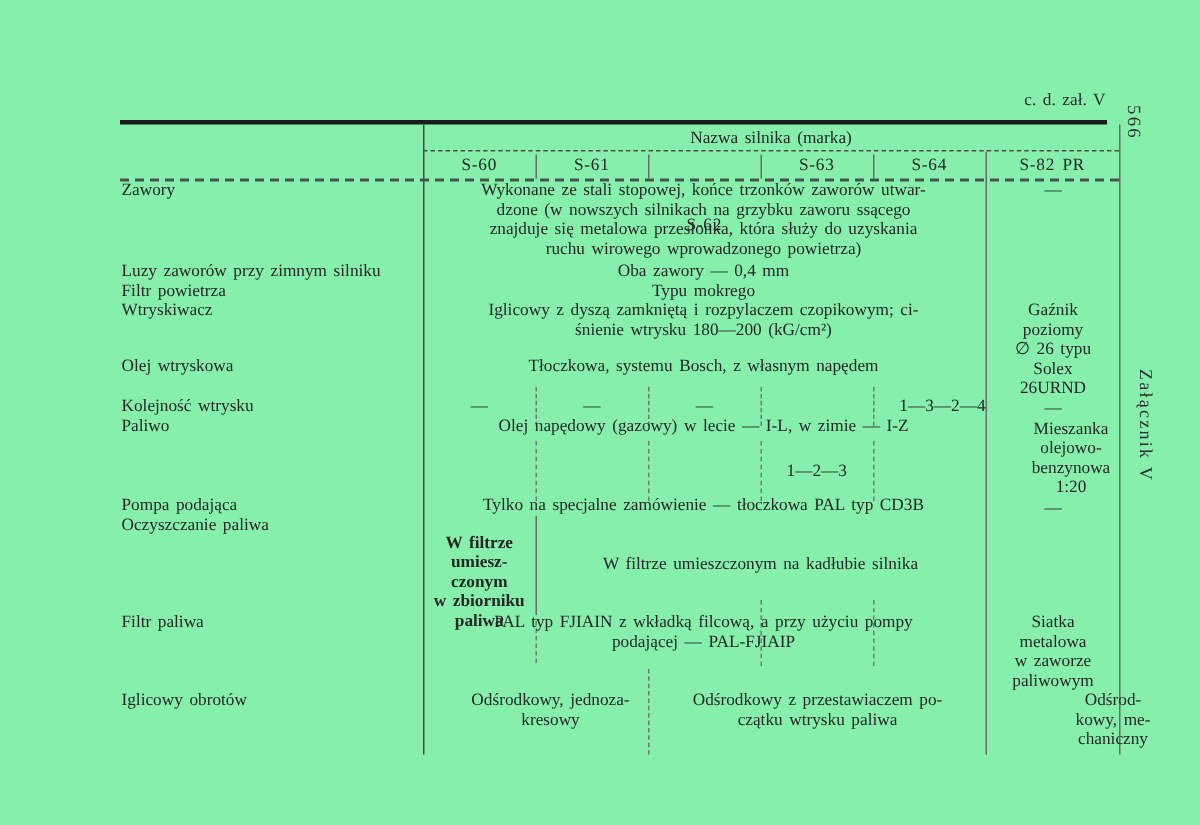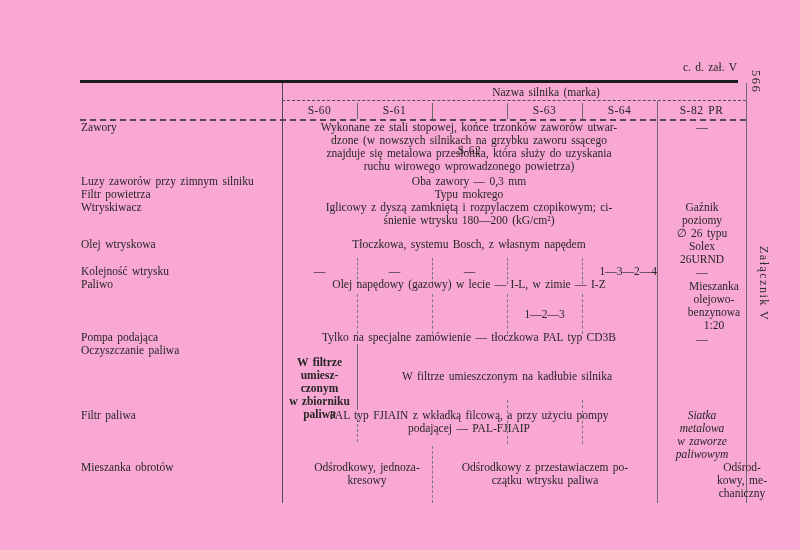--- a/index.html
+++ b/index.html
@@ -1,20 +1,20 @@
 <!DOCTYPE html>
 <html lang="pl"><head>
 <meta charset="utf-8">
 <style>
   html,body{margin:0;padding:0;}
   body{background:#ffffff;}
   .page{
     position:relative;
     width:800px;height:550px;
-    background:#f9a8d4;
+    background:#86efac;
     font-family:"Liberation Serif","DejaVu Serif",serif;
     color:#262626;
     overflow:hidden;
   }
   .t{
     position:absolute;
     font-size:11.5px;
     line-height:13px;
     white-space:pre-line;
     word-spacing:1.5px;
@@ -70,45 +70,45 @@
   <div class="vl dash" style="left:357px;top:294px;height:40px;"></div>
   <div class="vl dash" style="left:432px;top:294px;height:40px;"></div>
   <div class="vl dash" style="left:507px;top:294px;height:40px;"></div>
   <div class="vl dash" style="left:582px;top:294px;height:40px;"></div>
   <div class="vl soft" style="left:357px;top:344px;height:66px;"></div>
   <div class="vl dash" style="left:357px;top:414px;height:28px;"></div>
   <div class="vl dash" style="left:507px;top:400px;height:44px;"></div>
   <div class="vl dash" style="left:582px;top:400px;height:44px;"></div>
   <div class="vl dash" style="left:432px;top:446px;height:57px;"></div>
 
-  <div class="t ctr" style="left:282px;top:86px;width:464px;padding-left:32px;">Nazwa silnika (marka)</div>
+  <div class="t ctr" style="left:282px;top:86px;width:464px;">Nazwa silnika (marka)</div>
   <div class="t ctr subhead" style="left:282px;top:104px;width:75px;">S-60</div>
   <div class="t ctr subhead" style="left:357px;top:104px;width:75px;">S-61</div>
   <div class="t ctr subhead" style="left:432px;top:104px;width:75px;margin-top:40px;">S-62</div>
   <div class="t ctr subhead" style="left:507px;top:104px;width:75px;">S-63</div>
   <div class="t ctr subhead" style="left:582px;top:104px;width:75px;">S-64</div>
   <div class="t ctr subhead" style="left:657px;top:104px;width:89px;">S-82 PR</div>
 
   <div class="t" style="left:81px;top:121px;">Zawory</div>
   <div class="t" style="left:81px;top:175px;">Luzy zaworów przy zimnym silniku</div>
   <div class="t" style="left:81px;top:188px;">Filtr powietrza</div>
   <div class="t" style="left:81px;top:201px;">Wtryskiwacz</div>
   <div class="t" style="left:81px;top:238px;">Olej wtryskowa</div>
   <div class="t" style="left:81px;top:265px;">Kolejność wtrysku</div>
   <div class="t" style="left:81px;top:278px;">Paliwo</div>
   <div class="t" style="left:81px;top:331px;">Pompa podająca</div>
   <div class="t" style="left:81px;top:344px;">Oczyszczanie paliwa</div>
   <div class="t" style="left:81px;top:409px;">Filtr paliwa</div>
-  <div class="t" style="left:81px;top:461px;">Mieszanka obrotów</div>
+  <div class="t" style="left:81px;top:461px;">Iglicowy obrotów</div>
 
   <div class="t ctr" style="left:283px;top:121px;width:372px;">Wykonane ze stali stopowej, końce trzonków zaworów utwar-
 dzone (w nowszych silnikach na grzybku zaworu ssącego
 znajduje się metalowa przesłonka, która służy do uzyskania
 ruchu wirowego wprowadzonego powietrza)</div>
-  <div class="t ctr" style="left:283px;top:175px;width:372px;">Oba zawory — 0,3 mm</div>
+  <div class="t ctr" style="left:283px;top:175px;width:372px;">Oba zawory — 0,4 mm</div>
   <div class="t ctr" style="left:283px;top:188px;width:372px;">Typu mokrego</div>
   <div class="t ctr" style="left:283px;top:201px;width:372px;">Iglicowy z dyszą zamkniętą i rozpylaczem czopikowym; ci-
 śnienie wtrysku 180—200 (kG/cm²)</div>
   <div class="t ctr" style="left:283px;top:238px;width:372px;">Tłoczkowa, systemu Bosch, z własnym napędem</div>
 
   <div class="t ctr" style="left:282px;top:265px;width:75px;">—</div>
   <div class="t ctr" style="left:357px;top:265px;width:75px;">—</div>
   <div class="t ctr" style="left:432px;top:265px;width:75px;">—</div>
   <div class="t ctr" style="left:507px;top:265px;width:75px;margin-top:43px;">1—2—3</div>
   <div class="t ctr" style="left:582px;top:265px;width:75px;text-align:right;">1—3—2—4</div>
@@ -133,21 +133,21 @@
 poziomy
 ∅ 26 typu
 Solex
 26URND</div>
   <div class="t ctr" style="left:659px;top:266px;width:86px;">—</div>
   <div class="t ctr" style="left:659px;top:280px;width:86px;padding-left:12px;">Mieszanka
 olejowo-
 benzynowa
 1:20</div>
   <div class="t ctr" style="left:659px;top:333px;width:86px;">—</div>
-  <div class="t ctr" style="left:659px;top:409px;width:86px;font-style:italic;">Siatka
+  <div class="t ctr" style="left:659px;top:409px;width:86px;">Siatka
 metalowa
 w zaworze
 paliwowym</div>
   <div class="t ctr" style="left:659px;top:461px;width:86px;margin-left:40px;">Odśrod-
 kowy, me-
 chaniczny</div>
 
 </div>
 
 </body></html>

